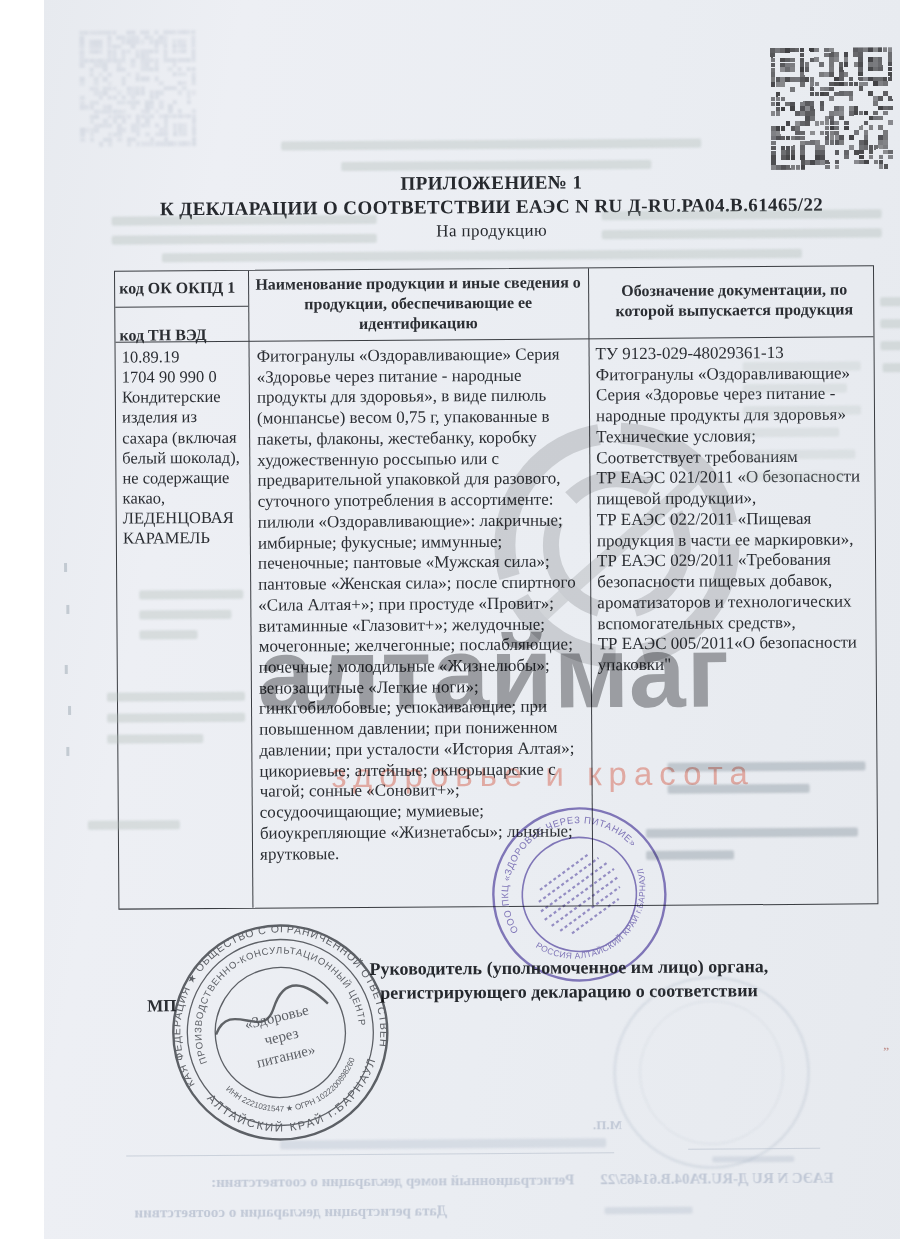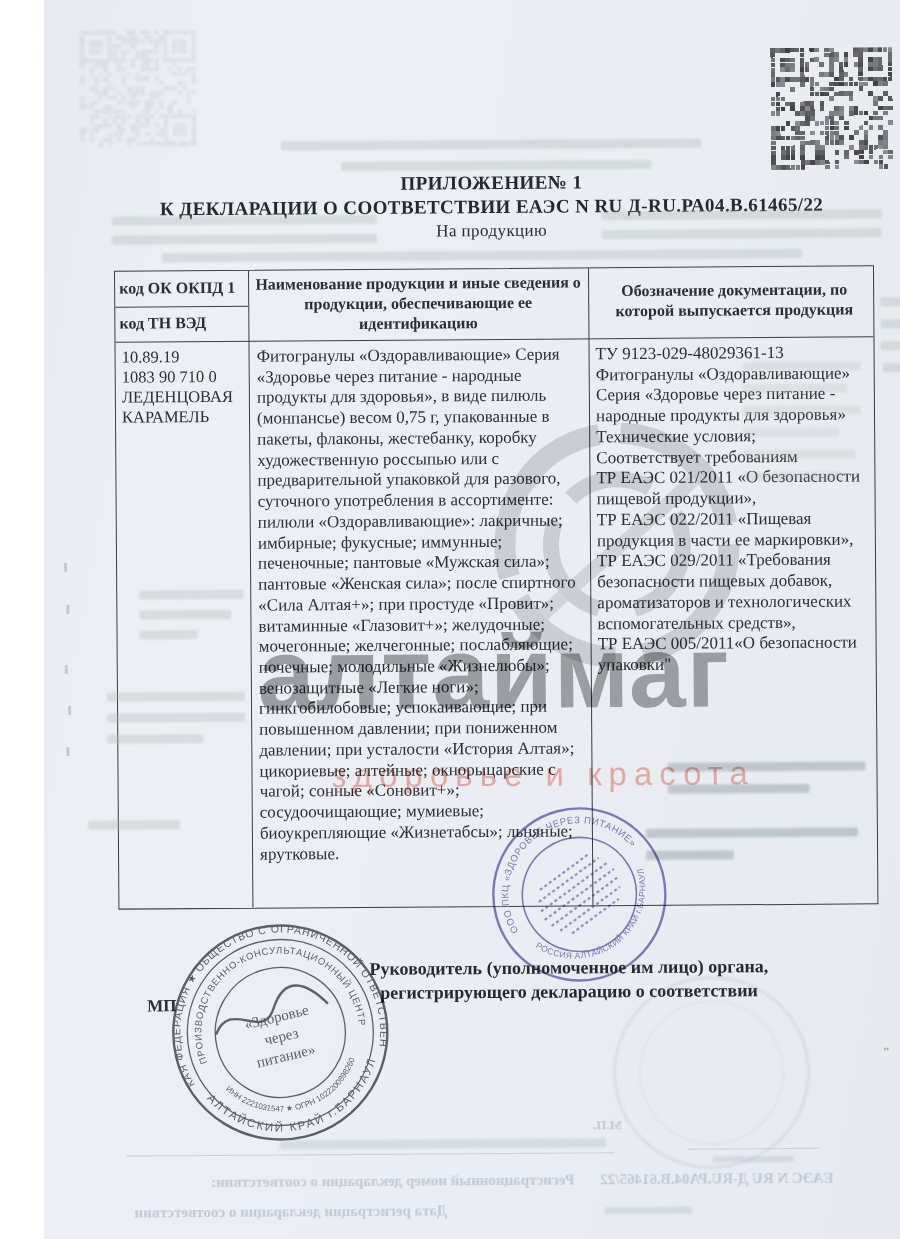--- a/index.html
+++ b/index.html
@@ -721,27 +721,28 @@
   <div class="gbar" style="left:838px; top:344px; width:44px;"></div>
   <div class="gbar" style="left:840px; top:366px; width:36px;"></div>
 
   <div id="decl-table" class="abs">
     <div class="tcol-border" style="left:133px;"></div>
     <div class="tcol-border" style="left:473px;"></div>
     <div class="thead-border" style="top:70px;"></div>
     <div class="thead-border" style="top:35px; width:133px; right:auto;"></div>
 
     <div class="cell hcell" style="left:4px; top:7px; width:126px; text-align:left;">код ОК ОКПД 1</div>
-    <div class="cell hcell" style="left:4px; top:42px; width:126px; text-align:left;">код ТН ВЭД</div>
+    <div class="cell hcell" style="left:4px; top:54px; width:126px; text-align:left;">код ТН ВЭД</div>
     <div class="cell hcell" style="left:140px; top:4px; width:326px;">Наименование продукции и иные сведения о продукции, обеспечивающие ее идентификацию</div>
     <div class="cell hcell" style="left:480px; top:13px; width:278px;">Обозначение документации, по которой выпускается продукция</div>
 
     <div class="cell" style="left:6px; top:76px; width:122px; font-size:16.5px;">
       <div>10.89.19</div>
-      <div>1083 90 710 0</div>
+      <div>1704 90 990 0</div>
+      <div>Кондитерские изделия из сахара (включая белый шоколад), не содержащие какао,</div>
       <div>ЛЕДЕНЦОВАЯ КАРАМЕЛЬ</div>
     </div>
 
     <div class="cell" style="left:141px; top:76px; width:325px;">Фитогранулы «Оздоравливающие» Серия «Здоровье через питание  - народные продукты для здоровья», в виде пилюль (монпансье) весом 0,75 г, упакованные в пакеты, флаконы, жестебанку, коробку художественную россыпью или с предварительной упаковкой для разового, суточного употребления в ассортименте: пилюли «Оздоравливающие»: лакричные; имбирные; фукусные; иммунные; печеночные; пантовые «Мужская сила»; пантовые «Женская  сила»; после спиртного «Сила Алтая+»; при простуде «Провит»; витаминные  «Глазовит+»; желудочные; мочегонные; желчегонные; послабляющие; почечные; молодильные «Жизнелюбы»; венозащитные «Легкие ноги»; гинкгобилобовые; успокаивающие; при повышенном давлении; при пониженном давлении; при усталости «История Алтая»; цикориевые; алтейные; окнорыцарские  с чагой;  сонные «Соновит+»; сосудоочищающие; мумиевые; биоукрепляющие «Жизнетабсы»; льняные; ярутковые.</div>
 
     <div class="cell" style="left:480px; top:76px; width:272px;">
       <p class="doc-par">ТУ 9123-029-48029361-13</p>
       <p class="doc-par">Фитогранулы «Оздоравливающие» Серия «Здоровье через питание - народные продукты для здоровья» Технические условия;</p>
       <p class="doc-par">Соответствует требованиям</p>
       <p class="doc-par">ТР ЕАЭС 021/2011 «О безопасности пищевой продукции»,</p>

